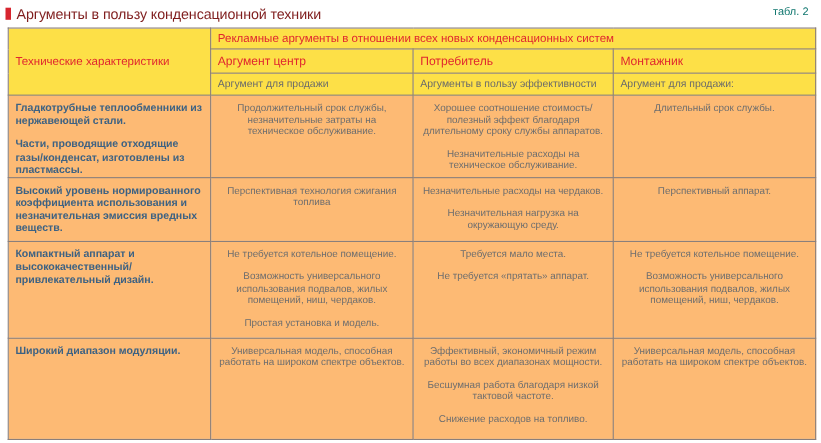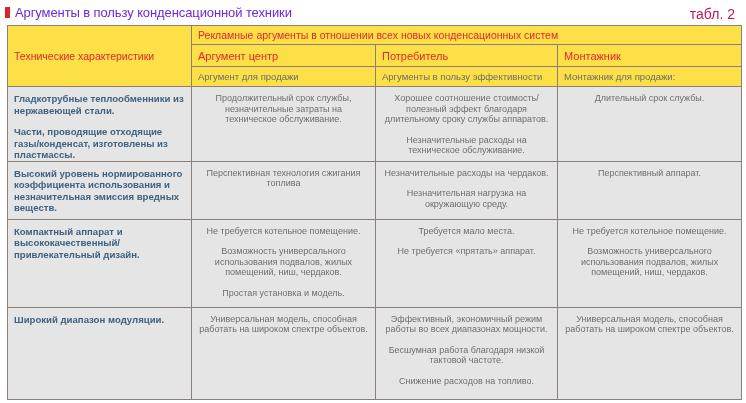--- a/index.html
+++ b/index.html
@@ -11,25 +11,25 @@
     }
     .title-bar {
       position: absolute; left: 5px; top: 4px; width: 736px; height: 18px;
     }
     .title-marker {
       position: absolute; left: 0; top: 3px; width: 5px; height: 11px;
       background: #d7252f;
     }
     .title-text {
       position: absolute; left: 10px; top: 1px;
-      font-size: 13px; color: #6d28d9; letter-spacing: -0.1px;
+      font-size: 13px; color: #7f1d1d; letter-spacing: -0.1px;
     }
     .table-label {
       position: absolute; right: 6px; top: 2px;
-      font-size: 14px; color: #be185d;
+      font-size: 10px; color: #0f766e;
     }
     table.args {
       position: absolute; left: 7px; top: 25px;
       width: 734px; border-collapse: collapse; table-layout: fixed;
     }
     table.args td {
       border: 1px solid #8a7f7b;
       vertical-align: top;
       padding: 0 6px;
     }
@@ -37,21 +37,21 @@
     col.c1 { width: 184px; }
     col.c2 { width: 182px; }
     col.c3 { width: 184px; }
     .hdr { background: #fde047; }
     .hdr-red { color: #e0272f; font-size: 10.5px; vertical-align: middle !important; }
     .hdr-red.bold-ish { font-size: 11px; }
     .sub { color: #6b6b6b; font-size: 9.5px; vertical-align: middle !important; }
     .r-span { height: 19px; }
     .r-cols { height: 22px; }
     .r-sub { height: 20px; padding-left: 48px; }
-    .body-row td { background: #e5e5e5; }
+    .body-row td { background: #fdba74; }
     .feature { color: #3d6283; font-weight: bold; font-size: 9.6px; line-height: 11.5px; padding-top: 6px !important; }
     .feature p, .cell p { margin: 0 0 10px 0; }
     .feature p:last-child, .cell p:last-child { margin-bottom: 0; }
     .cell { color: #6e6e6e; font-size: 9px; line-height: 10.5px; padding-top: 6px !important; text-align: center; }
     .row1 { height: 73px; }
     .row2 { height: 58px; }
     .row3 { height: 88px; }
     .row4 { height: 92px; }
   </style>
 </head>
@@ -76,21 +76,21 @@
     <td class="hdr hdr-red" colspan="3">Рекламные аргументы в отношении всех новых конденсационных систем</td>
   </tr>
   <tr class="r-cols">
     <td class="hdr hdr-red bold-ish">Аргумент центр</td>
     <td class="hdr hdr-red bold-ish">Потребитель</td>
     <td class="hdr hdr-red bold-ish">Монтажник</td>
   </tr>
   <tr class="r-sub">
     <td class="hdr sub">Аргумент для продажи</td>
     <td class="hdr sub">Аргументы в пользу эффективности</td>
-    <td class="hdr sub">Монтажник для продажи:</td>
+    <td class="hdr sub">Аргумент для продажи:</td>
   </tr>
 
   <tr class="body-row row1">
     <td class="feature">
       <p>Гладкотрубные теплообменники из нержавеющей стали.</p>
       <p>Части, проводящие отходящие газы/конденсат, изготовлены из пластмассы.</p>
     </td>
     <td class="cell">
       <p>Продолжительный срок службы, незначительные затраты на техническое обслуживание.</p>
     </td>

